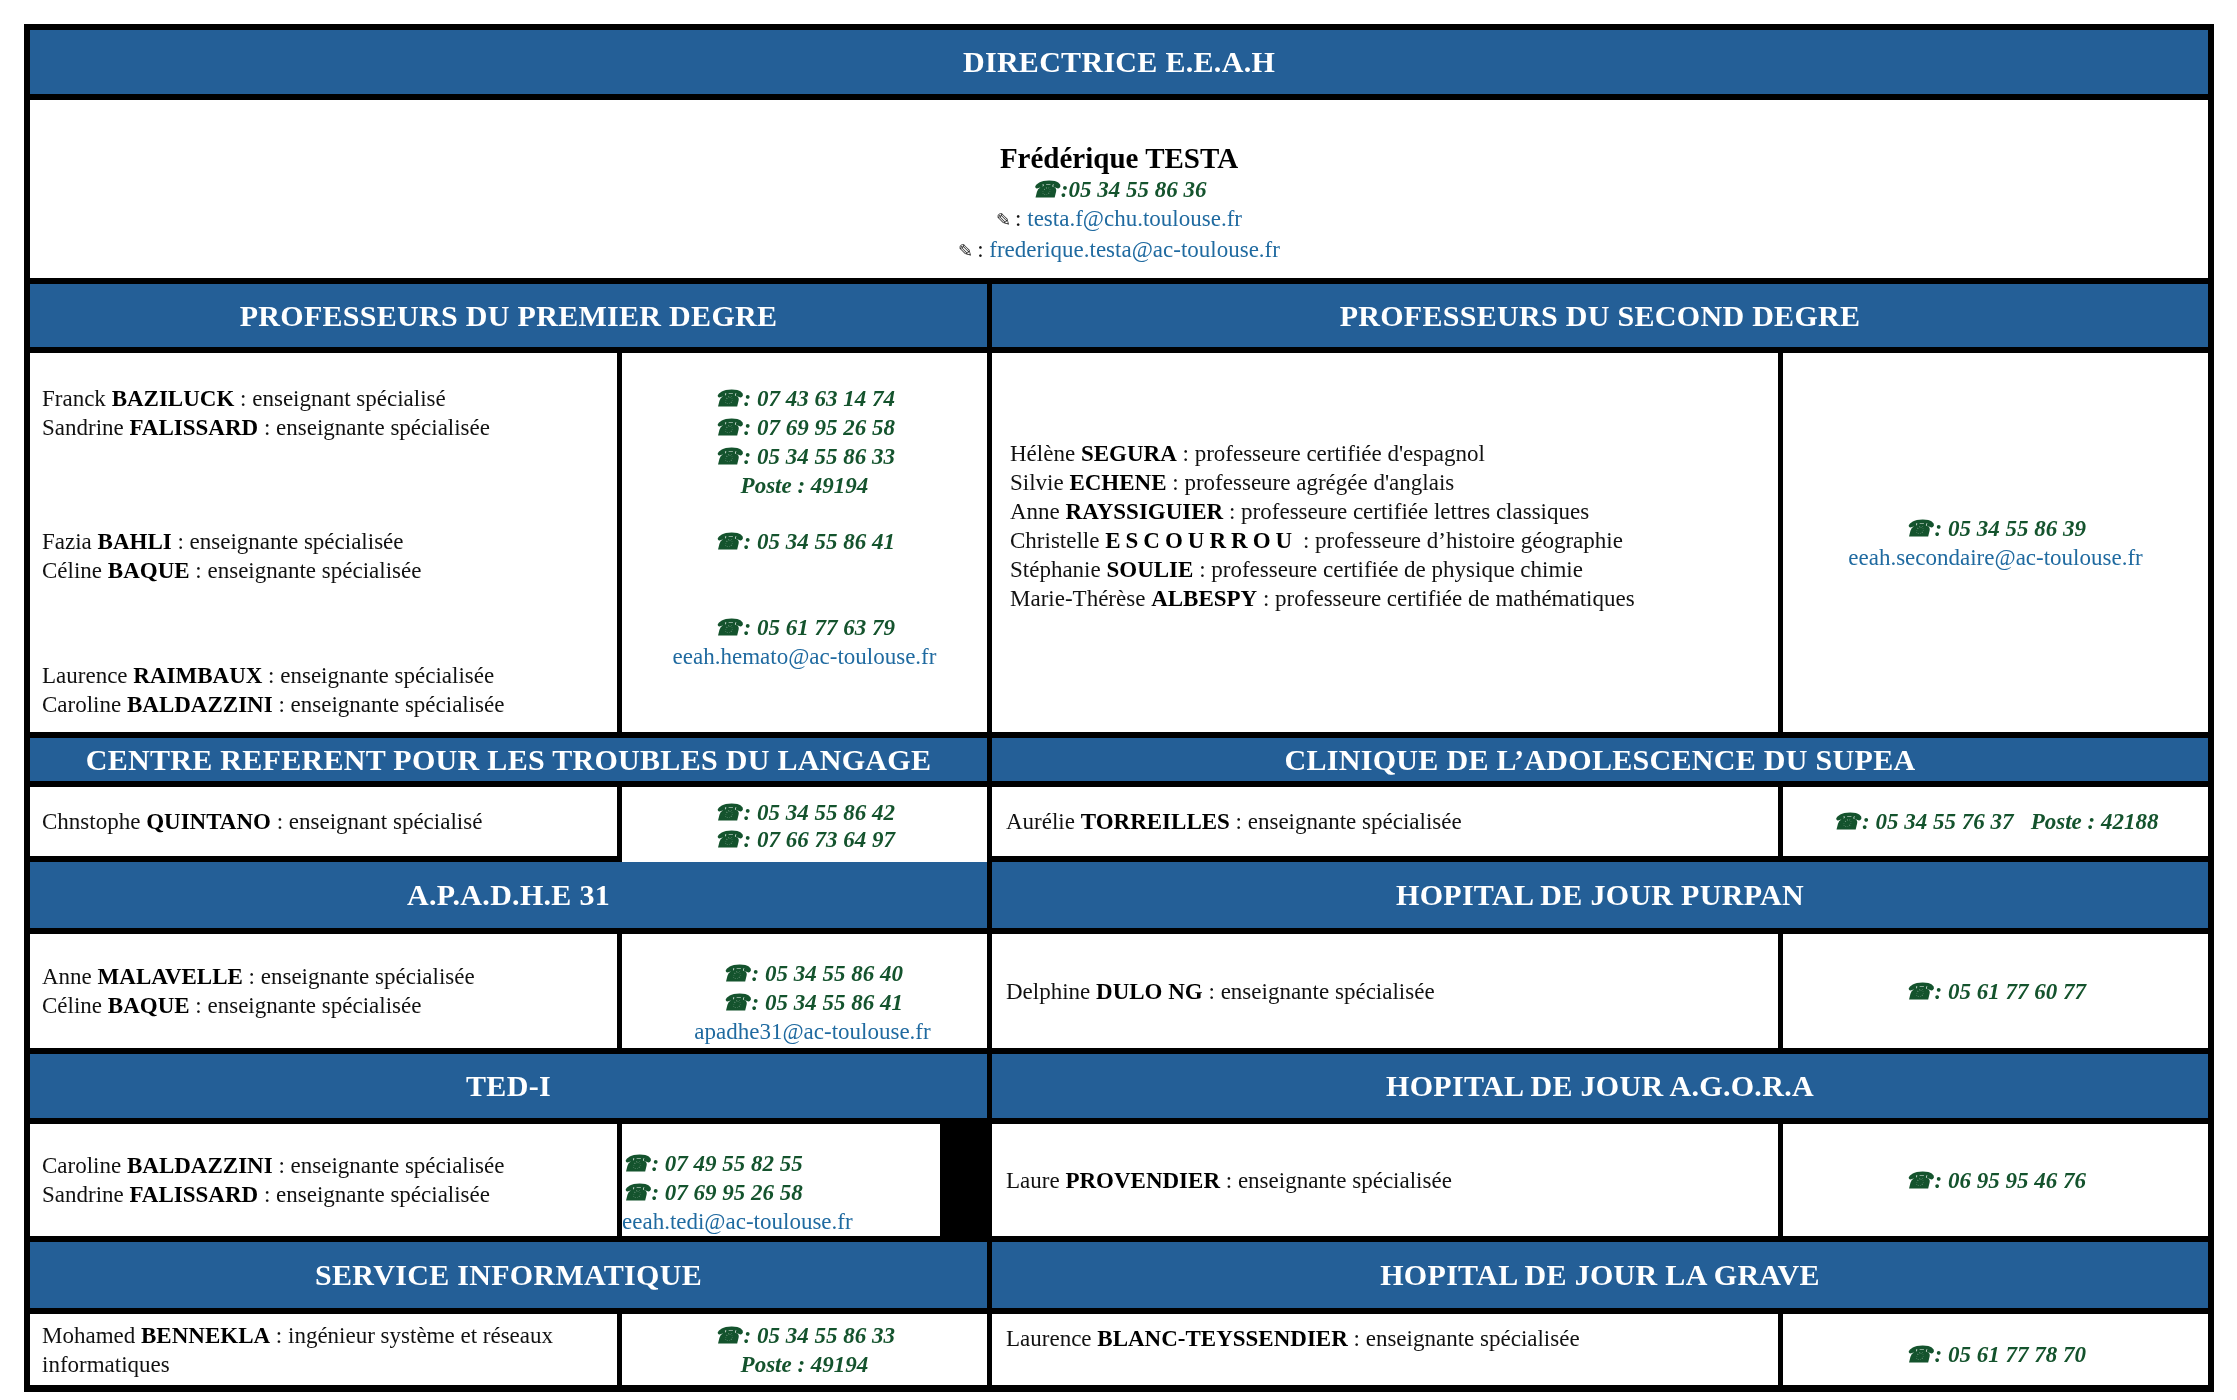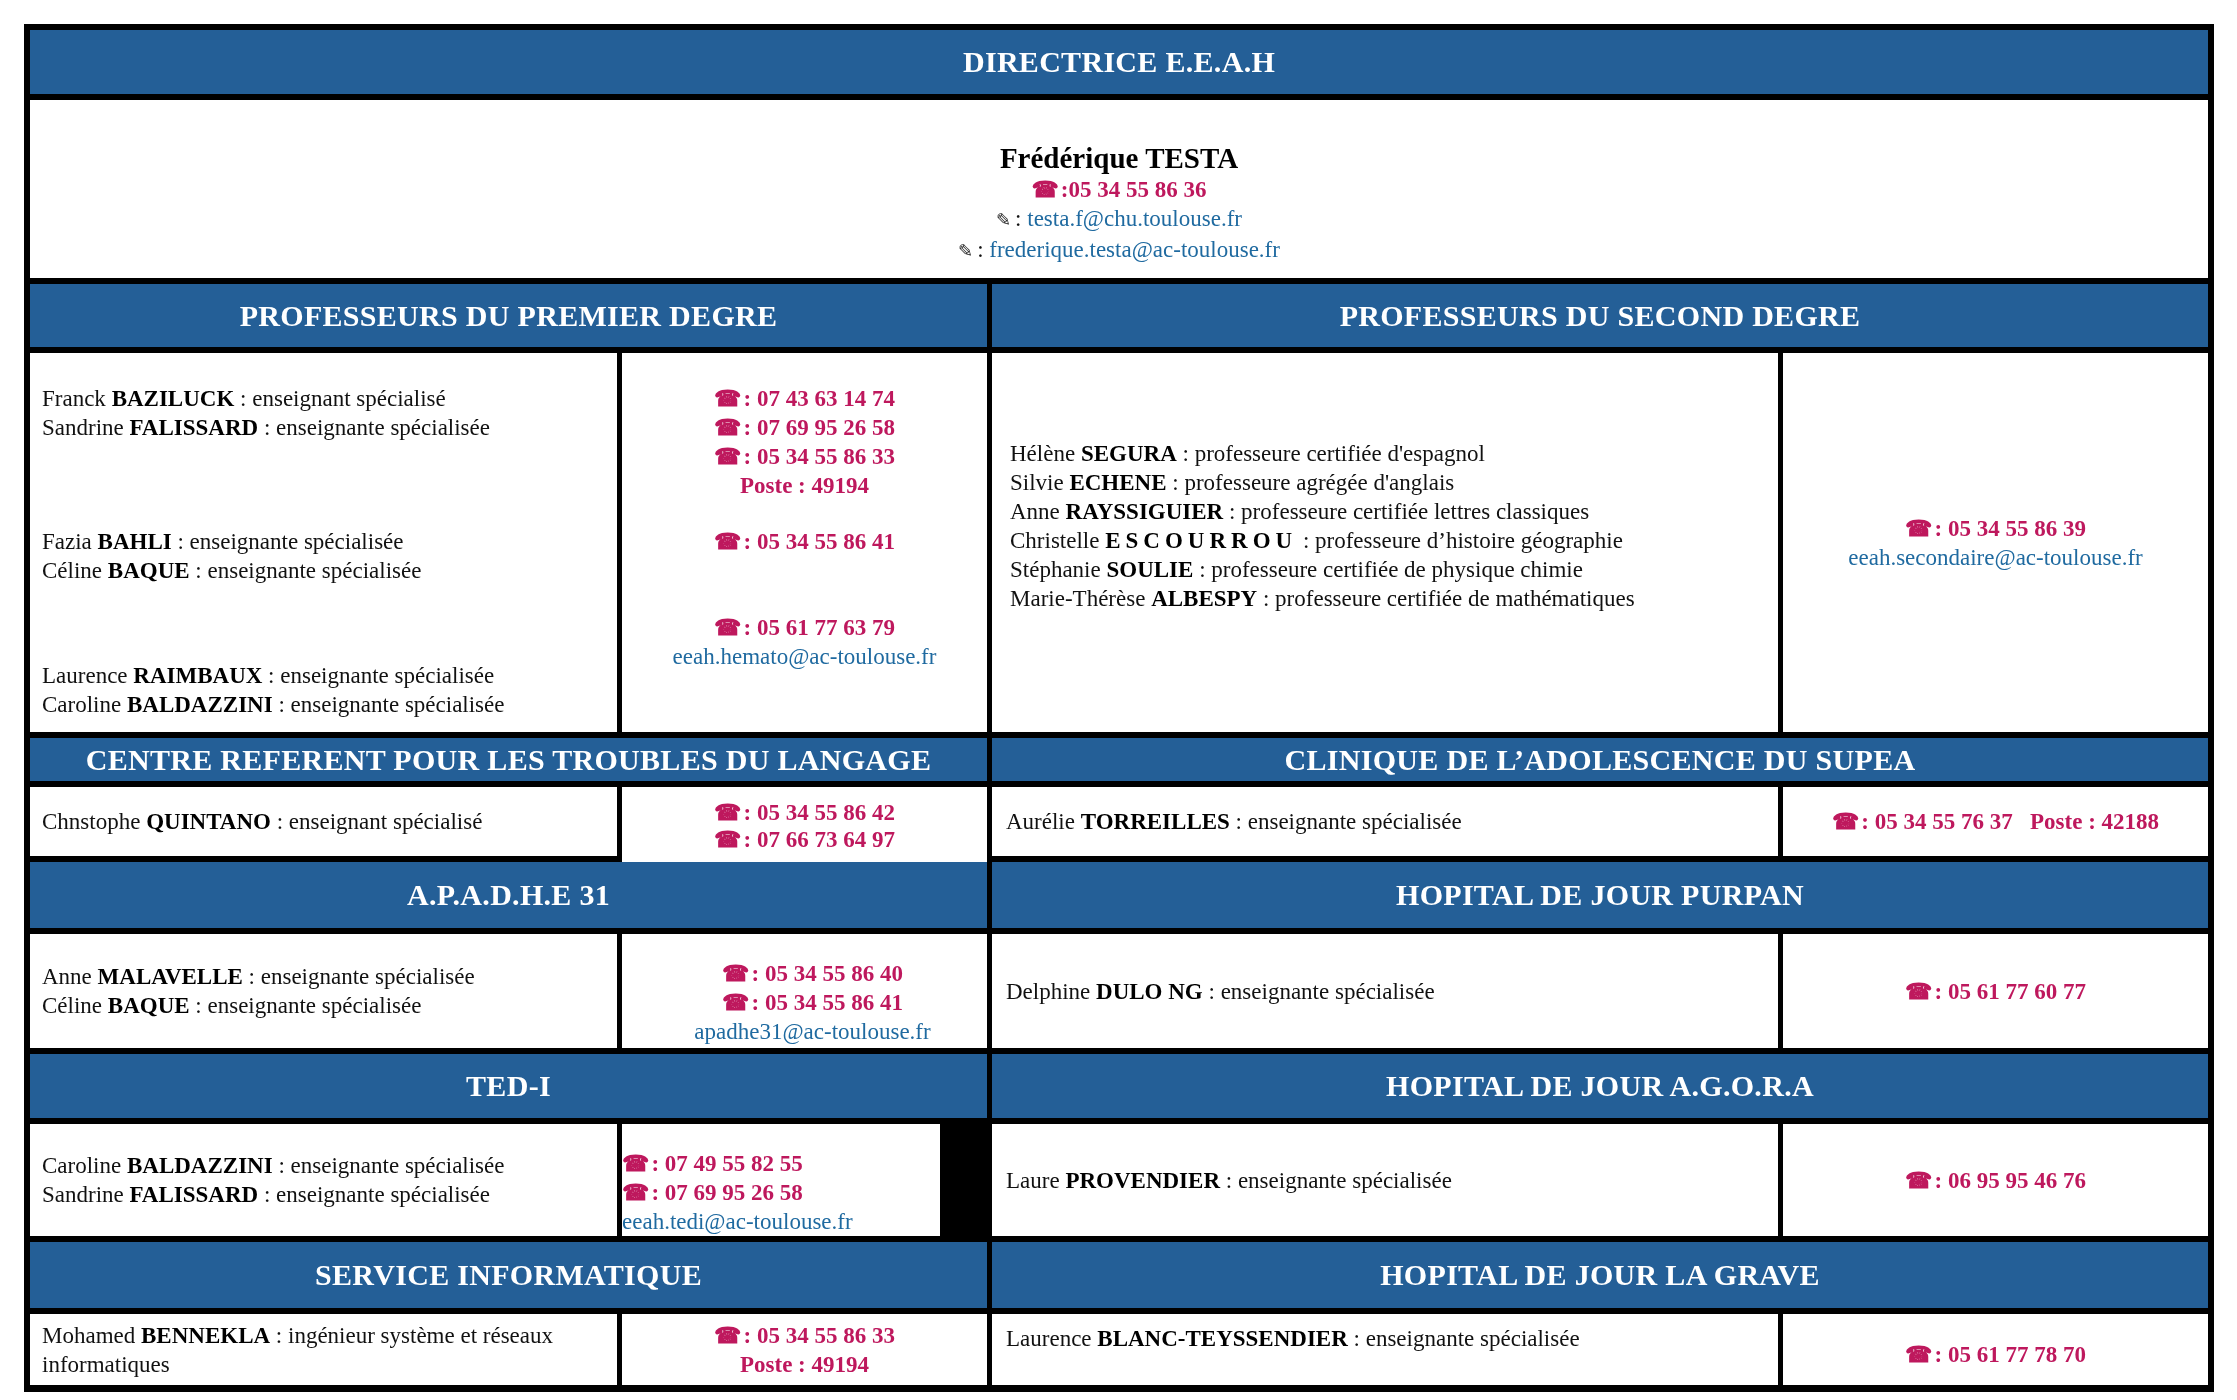--- a/index.html
+++ b/index.html
@@ -8,21 +8,21 @@
   .frame { position:absolute; left:24px; top:24px; width:2190px; height:1368px; background:#000; }
   .cell { position:absolute; background:#fff; box-sizing:border-box; }
   .hdr { position:absolute; background:#245f97; color:#fff; font-weight:bold;
          display:flex; align-items:center; justify-content:center;
          font-size:30px; letter-spacing:0.3px; white-space:nowrap; }
   .vc { display:flex; flex-direction:column; justify-content:center; }
   .center { align-items:center; text-align:center; }
   .left { padding-left:18px; }
   .line { font-size:23px; line-height:29px; white-space:nowrap; }
   .line b { font-weight:bold; color:#000; }
-  .phone { font-size:23px; line-height:29px; font-weight:bold; color:#be185d; white-space:nowrap; }
+  .phone { font-size:23px; line-height:29px; font-weight:bold; color:#14532d; white-space:nowrap;font-style:italic; }
   .phone .ico { display:inline-block; font-size:22px; margin-right:2px; }
   .mail { font-size:23px; line-height:29px; color:#1f6aa0; white-space:nowrap; }
   .mail .ico { color:#222; font-size:18px; margin-right:4px; }
   .dname { font-size:29px; font-weight:bold; line-height:34px; color:#000;margin-top:28px; }
   .spaced { letter-spacing:4px; }
   .spaced-b { letter-spacing:5px; }
 </style>
 </head>
 <body>
 

